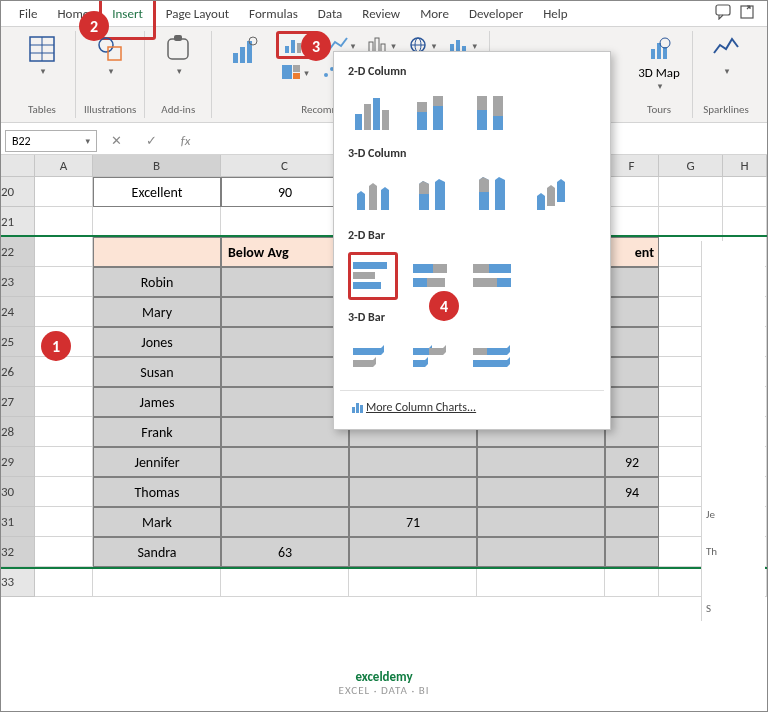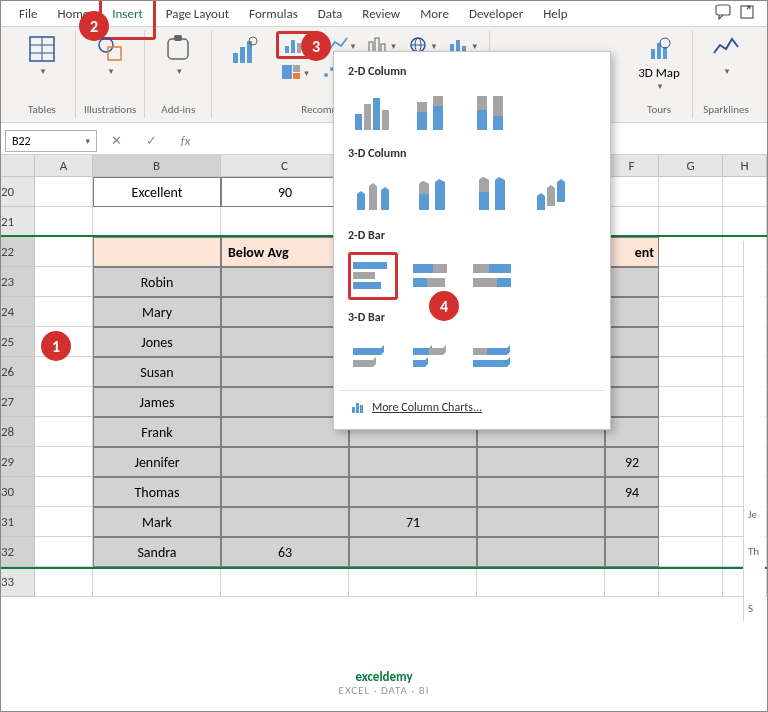--- a/index.html
+++ b/index.html
@@ -15,21 +15,21 @@
 .ribbon-bigbtn svg{margin-bottom:2px}
 .ribbon-smallrow{display:flex;gap:4px}
 .ribbon-smallbtn{padding:2px 4px;cursor:pointer;display:flex;align-items:center;position:relative}
 .ribbon-smallbtn.hl{border:3px solid #c33;border-radius:3px}
 .arrow-dn{font-size:9px;color:#666;margin-left:2px}
 .dropdown{position:absolute;left:332px;top:50px;width:278px;background:#fff;border:1px solid #c6c6c6;box-shadow:3px 3px 8px rgba(0,0,0,.25);z-index:100;padding:6px}
 .dd-section{font-size:12px;font-weight:600;color:#333;padding:6px 8px}
 .dd-row{display:flex;gap:10px;padding:4px 8px}
 .dd-item{width:50px;height:48px;cursor:pointer;display:flex;align-items:center;justify-content:center;border:1px solid transparent}
 .dd-item.hl{border:3px solid #c33;border-radius:3px}
-.dd-more{padding:8px 10px;font-size:12px;color:#333;cursor:pointer;text-decoration:underline;display:flex;align-items:center;gap:6px;border-top:1px solid #e0e0e0;margin-top:4px}
+.dd-more{padding:8px 10px;font-size:12px;color:#333;cursor:pointer;text-decoration:underline;display:flex;align-items:center;border-top:1px solid #e0e0e0;margin-top:4px}
 .namebox-row{height:28px;display:flex;align-items:center;border-bottom:1px solid #d4d4d4;margin-top:4px;padding-left:4px;gap:8px}
 .namebox{width:92px;height:22px;border:1px solid #b0b0b0;background:#fff;font-size:12px;padding:2px 6px;display:flex;align-items:center;justify-content:space-between}
 .fx-area{display:flex;align-items:center;gap:12px}
 .fx-btn{color:#888;font-size:13px;padding:0 6px;cursor:pointer}
 .fx-area input{border:none;outline:none;font-size:12px;width:300px}
 .grid-area{position:relative}
 .col-headers{display:flex;height:22px}
 .row-col-corner{width:34px;background:#e6e6e6;border-right:1px solid #c6c6c6;border-bottom:1px solid #c6c6c6}
 .col-header{background:#e6e6e6;border-right:1px solid #c6c6c6;border-bottom:1px solid #c6c6c6;text-align:center;font-size:13px;color:#424242;line-height:22px}
 .col-B{background:#d2d2d2}
@@ -40,21 +40,21 @@
 .cell.sel{background:#d2d2d2}
 .cell.hdr{background:#fce4d6;font-weight:700;color:#000}
 .cell.tb{border:1px solid #7f7f7f}
 .seltbl{outline:2px solid #107c41}
 .w-A{width:58px}.w-B{width:128px}.w-C{width:128px}.w-D{width:128px}.w-E{width:128px}.w-F{width:54px}.w-G{width:64px}.w-H{width:44px}
 .callout{position:absolute;width:30px;height:30px;background:#d32f2f;color:#fff;border-radius:50%;display:flex;align-items:center;justify-content:center;font-weight:700;font-size:16px;z-index:200}
 .callout.tear::after{content:'';position:absolute;bottom:-8px;left:50%;transform:translateX(-50%);border:8px solid transparent;border-top-color:#d32f2f}
 .ribbon-right{margin-left:auto;display:flex;gap:6px;padding-right:10px}
 .watermark{position:absolute;left:50%;bottom:14px;transform:translateX(-50%);font-size:11px;color:#999;text-align:center;z-index:50}
 .watermark b{color:#107c41;font-size:13px}
-.side-pane{position:absolute;right:2px;top:240px;width:22px;height:380px;background:#fff;border-left:1px solid #d4d4d4;font-size:11px;color:#666;padding:6px 4px;display:flex;flex-direction:column;gap:24px;align-items:flex-start;z-index:5}
+.side-pane{position:absolute;right:2px;top:240px;width:64px;height:380px;background:#fff;border-left:1px solid #d4d4d4;font-size:11px;color:#666;padding:6px 4px;display:flex;flex-direction:column;gap:24px;align-items:flex-start;z-index:5}
 </style>
 </head>
 <body>
 
 <div class="ribbon-tabs">
   <div class="ribbon-tab">File</div>
   <div class="ribbon-tab">Home</div>
   <div class="ribbon-tab active hl">Insert</div>
   <div class="ribbon-tab">Page Layout</div>
   <div class="ribbon-tab">Formulas</div>

